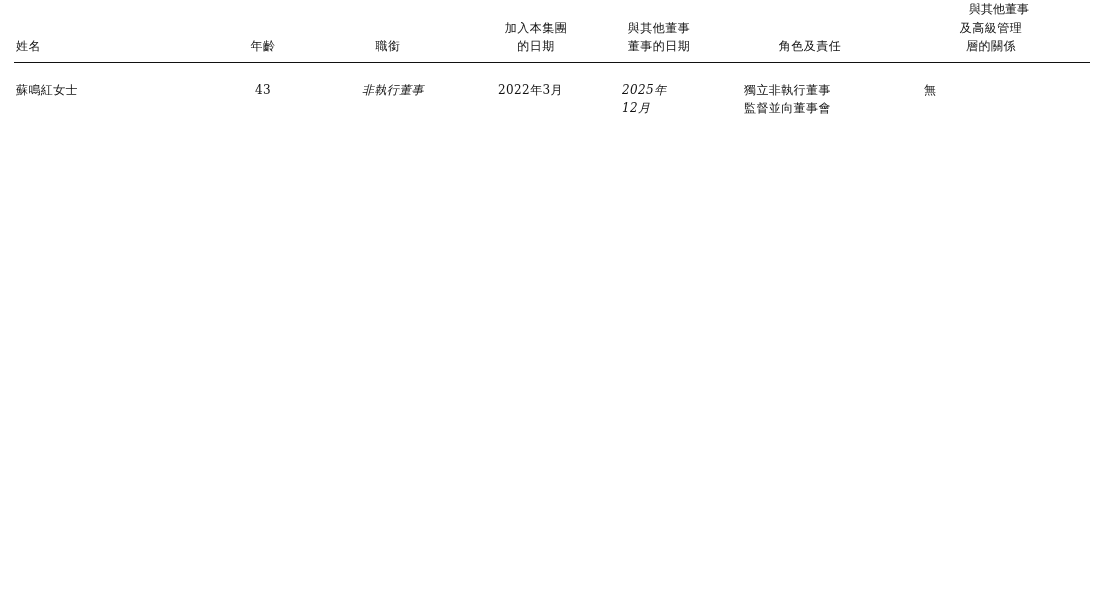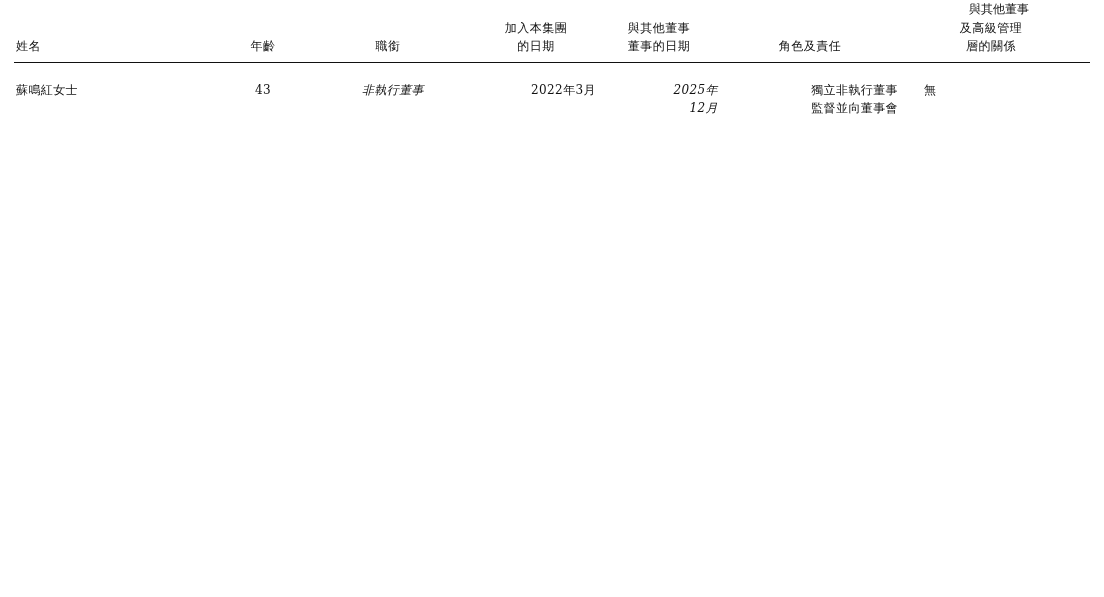--- a/index.html
+++ b/index.html
@@ -75,21 +75,21 @@
     letter-spacing: 0.4px;
   }
   tbody td.name { padding-left: 2px; }
   tbody td.age  { text-align: center; }
   tbody td.pos  { text-align: center; padding-left: 10px; font-style: italic; }
   tbody td.join { padding-left: 16px; }
   tbody td.appt { padding-left: 16px; font-style: italic; }
   tbody td.role { padding-left: 16px; }
   tbody td.rel  { padding-left: 16px; }
   .bold { font-weight: bold; }
-  .cellwrap { display: block; text-align: right; }
+  .cellwrap { display: block; }
 </style>
 </head>
 <body>
 
 <div class="page">
   <table class="dir-table">
     <colgroup>
       <col class="c-name">
         <col class="c-age">
         <col class="c-pos">

